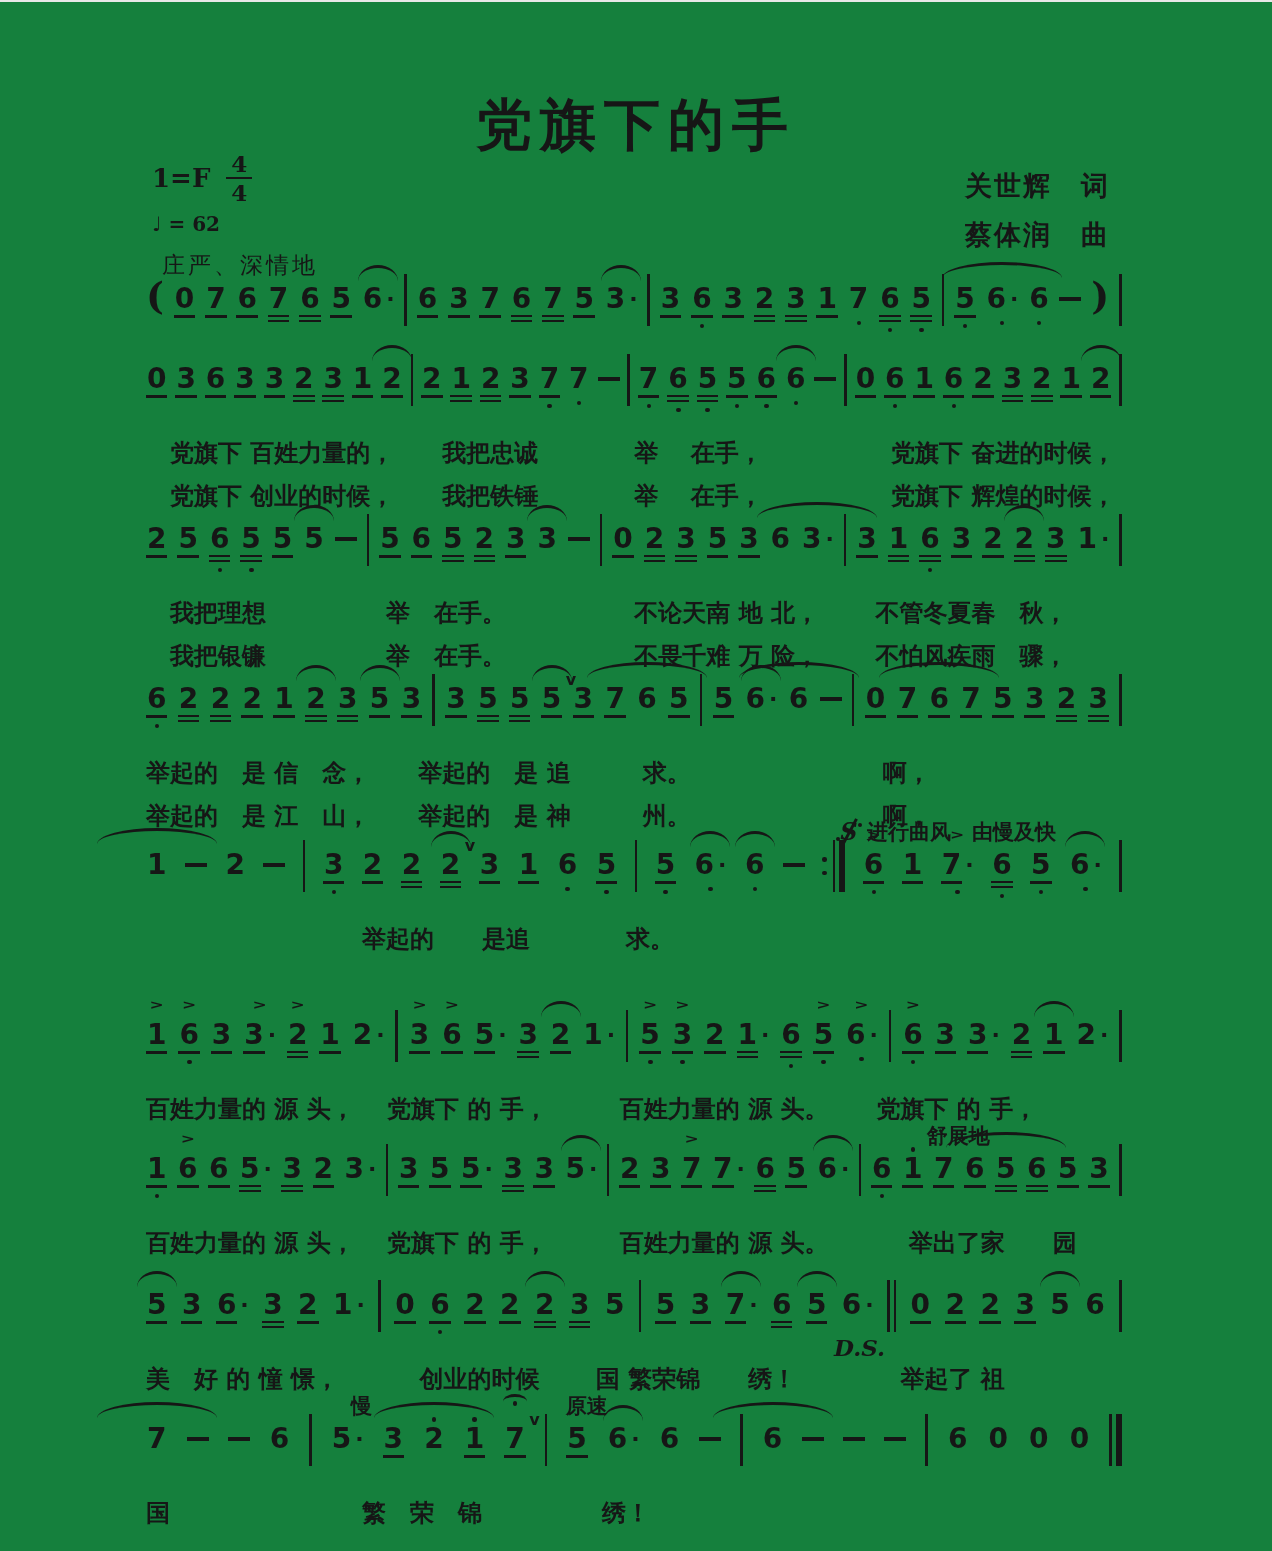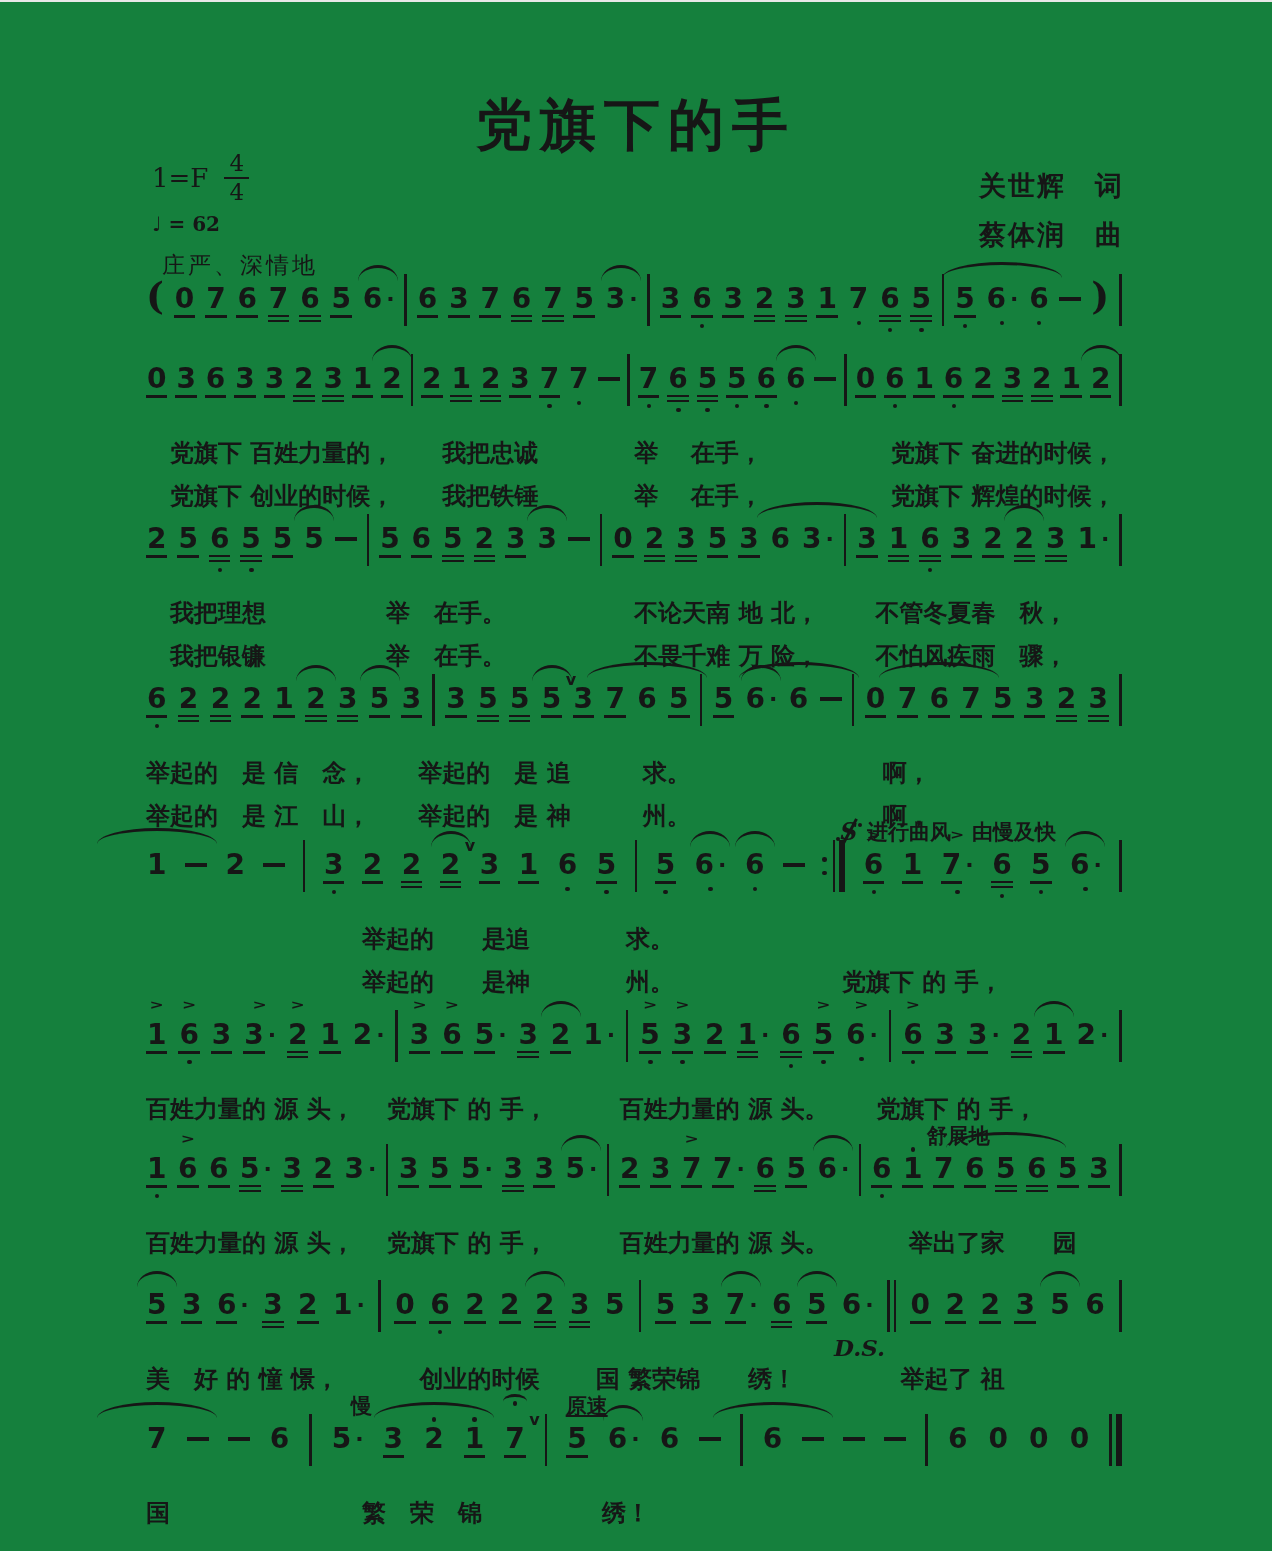--- a/index.html
+++ b/index.html
@@ -1,23 +1,23 @@
 <!DOCTYPE html>
 <html><head>
 <meta charset="utf-8">
 <style>
   html,body{margin:0;padding:0;background:#e8e8e8;}
   .sheet{position:relative;width:1272px;height:1551px;margin:2px auto;background:#15803d;color:#161616;overflow:hidden;
          font-family:"DejaVu Sans",sans-serif;}
   .title{position:absolute;top:86px;left:0;right:0;text-align:center;
          font-family:"DejaVu Serif",serif;font-weight:700;font-size:56px;letter-spacing:8px;}
-  .credits{position:absolute;top:160px;right:148px;font-family:"DejaVu Serif",serif;
+  .credits{position:absolute;top:160px;right:162px;font-family:"DejaVu Serif",serif;
            font-weight:600;font-size:27px;line-height:1.8;letter-spacing:2px;text-align:right;}
   .meta{position:absolute;top:150px;left:152px;}
-  .meta-key{display:flex;align-items:center;font-family:"DejaVu Serif",serif;font-weight:400;font-size:26px;}
+  .meta-key{display:flex;align-items:center;font-family:"DejaVu Serif",serif;font-weight:700;font-size:26px;}
   .ts{display:inline-flex;flex-direction:column;align-items:center;margin-left:16px;font-size:23px;line-height:1;}
   .ts-num{border-bottom:2.5px solid currentColor;padding:0 5px 2px;}
   .ts-den{padding-top:2px;}
   .tempo{margin-top:8px;font-weight:700;font-size:20px;font-family:"DejaVu Serif",serif;}
   .tempo .note{font-family:"DejaVu Sans",sans-serif;}
   .expr{margin-top:14px;font-weight:400;font-size:23px;letter-spacing:3px;margin-left:10px;}
   .system{position:absolute;left:146px;width:976px;}
   .notes{display:flex;justify-content:space-between;align-items:flex-start;height:58px;padding-top:20px;flex-wrap:nowrap;}
   .tok{position:relative;display:flex;align-items:flex-start;flex:0 0 auto;}
   .n{font-weight:700;font-size:28px;line-height:30px;padding:0 1px 1px;}
@@ -615,21 +615,20 @@
           </div>
           <div class="tok">
             <div class="arc"></div>
             <div class="n">6</div>
             <div class="aug">·</div>
             <div class="ldot"></div>
           </div>
           <div class="tok bar"></div>
         </div>
         <div class="lyric">　　　　　　　　　举起的　　是追　　　　求。</div>
-        <div class="lyric">　　　　　　　　　举起的　　是神　　　　州。　　　　　　　党旗下 的 手，</div>
       </div>
       <div class="system" style="top: 998px;">
         <div class="notes">
           <div class="tok">
             <div class="acc">&gt;</div>
             <div class="n u1">1</div>
           </div>
           <div class="tok">
             <div class="acc">&gt;</div>
             <div class="n u1">6</div>
@@ -940,21 +939,21 @@
           </div>
           <div class="tok">
             <div class="n">6</div>
           </div>
           <div class="tok bar"></div>
         </div>
         <div class="lyric">美　好 的 憧 憬，　　　 创业的时候　　 国 繁荣锦　　绣！　　　　 举起了 祖</div>
       </div>
       <div class="system" style="top: 1402px;">
         <div class="ann" style="left: 21%;"><div style="display: inline;">慢</div></div>
-        <div class="ann" style="left: 43%;"><div style="display: inline; text-decoration: underline;">原速</div></div>
+        <div class="ann" style="left: 43%;"><div style="display: inline;">原速</div></div>
         <div class="notes">
           <div class="tok">
             <div class="arc wide"></div>
             <div class="n">7</div>
           </div>
           <div class="tok">
             <div class="dash"></div>
           </div>
           <div class="tok">
             <div class="dash"></div>

